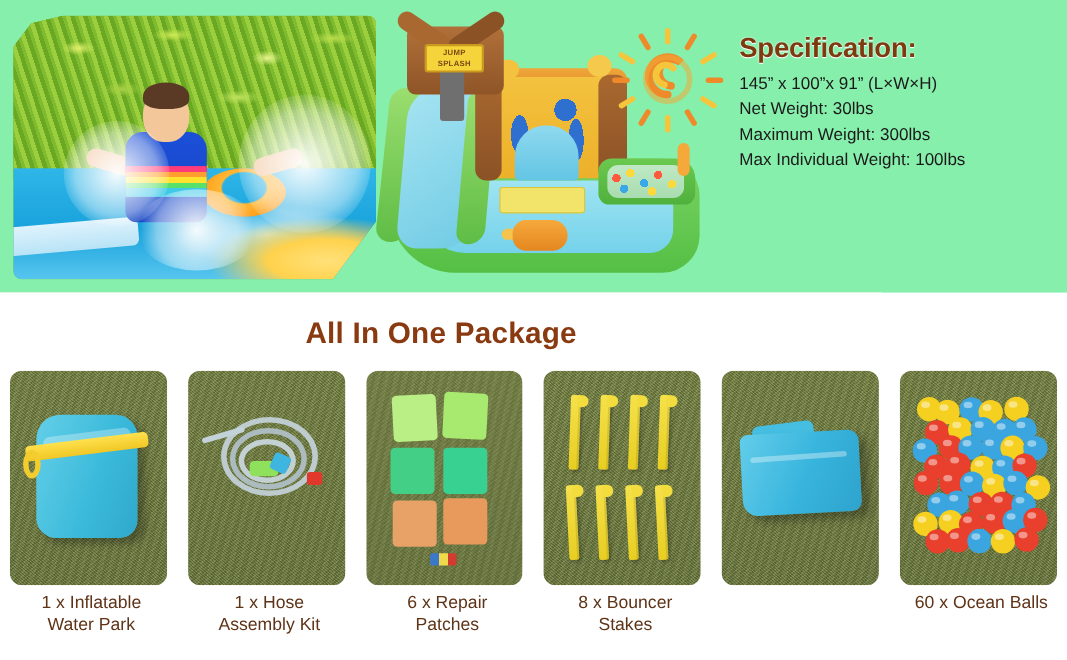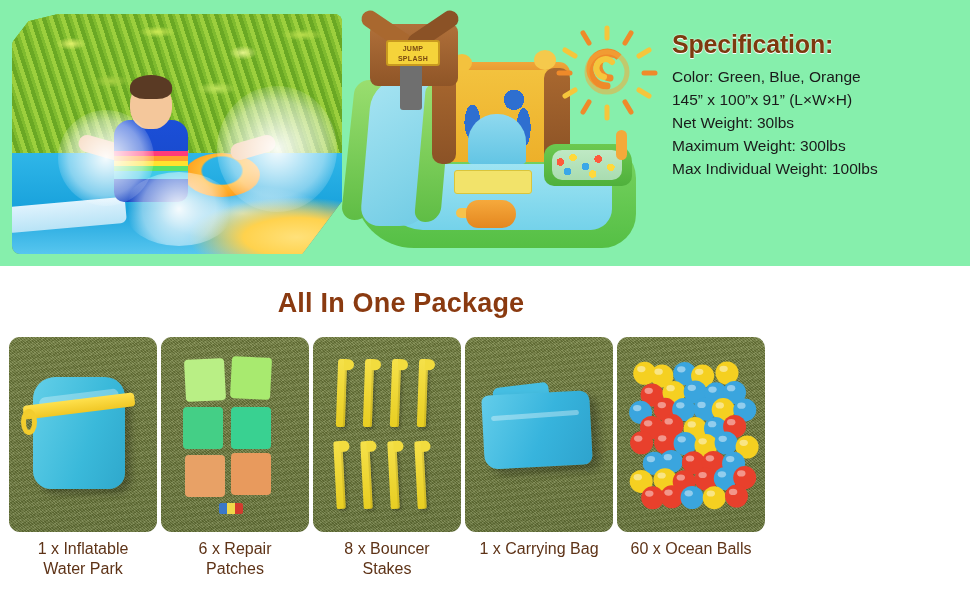--- a/index.html
+++ b/index.html
@@ -175,21 +175,21 @@
     text-shadow:0 0 2px #ffffff, 0 1px 0 #ffffff;
   }
   .spec-line { font-size:15.5px; color:#1a1a1a; line-height:23px; white-space:nowrap; }
 
   
   #package-section { position:absolute; left:0; top:266px; width:802px; height:334px; background:#fff; }
   #package-title {
     position:absolute; top:22px; left:0; width:100%; text-align:center;
     font-size:27px; font-weight:bold; color:#8a3a10; letter-spacing:.2px;
   }
-  #items-row { position:absolute; top:71px; left:9px; width:952px; height:195px; display:flex; gap:4px; }
+  #items-row { position:absolute; top:71px; left:9px; width:952px; height:195px; display:flex; gap:19px; }
   .item-cell { position:relative; width:148px; height:195px; }
   .cell-photo {
     position:absolute; inset:0; border-radius:11px; overflow:hidden;
     background:
       repeating-linear-gradient(41deg, rgba(255,255,255,.10) 0 1px, rgba(0,0,0,.10) 1px 2px),
       repeating-linear-gradient(-38deg, rgba(255,255,255,.07) 0 1px, rgba(0,0,0,.08) 1px 3px),
       radial-gradient(circle 3px at 22% 30%, #8a9a4c 0 60%, transparent 0),
       radial-gradient(circle 3px at 68% 62%, #5f6e34 0 60%, transparent 0),
       linear-gradient(#74813f,#6a783a);
   }
@@ -312,21 +312,20 @@
       <line x1="37" y1="78" x2="31" y2="88" stroke="#ef8a2a"></line>
       <line x1="23" y1="66" x2="13" y2="72" stroke="#f5c63c"></line>
       <line x1="18" y1="49" x2="7" y2="49" stroke="#ef8a2a"></line>
       <line x1="23" y1="32" x2="13" y2="26" stroke="#f5c63c"></line>
       <line x1="37" y1="19" x2="31" y2="9" stroke="#ef8a2a"></line>
     </g>
   </svg>
 
   <div id="spec-block">
     <div id="spec-title">Specification:</div>
-    <div class="spec-line">Color: Green, Blue, Orange</div>
     <div class="spec-line">145” x 100”x 91” (L×W×H)</div>
     <div class="spec-line">Net Weight: 30lbs</div>
     <div class="spec-line">Maximum Weight: 300lbs</div>
     <div class="spec-line">Max Individual Weight: 100lbs</div>
   </div>
 </div>
 
 <div id="package-section">
   <div id="package-title">All In One Package</div>
 
@@ -338,20 +337,35 @@
         <div class="obj roll-fold1"></div>
         <div class="obj roll-strap"></div>
         <div class="obj roll-strap-loop"></div>
       </div>
       <div class="cell-caption">
         <span>1 x Inflatable</span><br>
         <span>Water Park</span>
       </div>
     </div>
 
+    <div class="item-cell">
+      <div class="cell-photo">
+        <div class="obj hose-tail"></div>
+        <div class="obj hose-ring r1"></div>
+        <div class="obj hose-ring r2"></div>
+        <div class="obj hose-ring r3"></div>
+        <div class="obj hose-conn-green"></div>
+        <div class="obj hose-conn-blue"></div>
+        <div class="obj hose-clip-red"></div>
+      </div>
+      <div class="cell-caption">
+        <span>1 x Hose</span><br>
+        <span>Assembly Kit</span>
+      </div>
+    </div>
 
     <div class="item-cell">
       <div class="cell-photo">
         <div class="obj patch p1"></div>
         <div class="obj patch p2"></div>
         <div class="obj patch p3"></div>
         <div class="obj patch p4"></div>
         <div class="obj patch p5"></div>
         <div class="obj patch p6"></div>
         <div class="obj glue-tube"></div>
@@ -378,23 +392,20 @@
         <span>Stakes</span>
       </div>
     </div>
 
     <div class="item-cell">
       <div class="cell-photo">
         <div class="obj carry-flap"></div>
         <div class="obj carry-bag"></div>
         <div class="obj carry-crease"></div>
       </div>
-      <div class="cell-caption">
-        <span>1 x Carrying Bag</span>
-      </div>
     </div>
 
     <div class="item-cell">
       <div class="cell-photo">
         <svg id="balls-canvas" viewBox="0 0 148 195">
             <g>
               <circle cx="27.7" cy="36.3" r="11.5" fill="#f5d021"></circle>
               <ellipse cx="24.3" cy="32.1" rx="4.2" ry="3.1" fill="#ffffff" opacity=".45"></ellipse>
             </g>
             <g>

